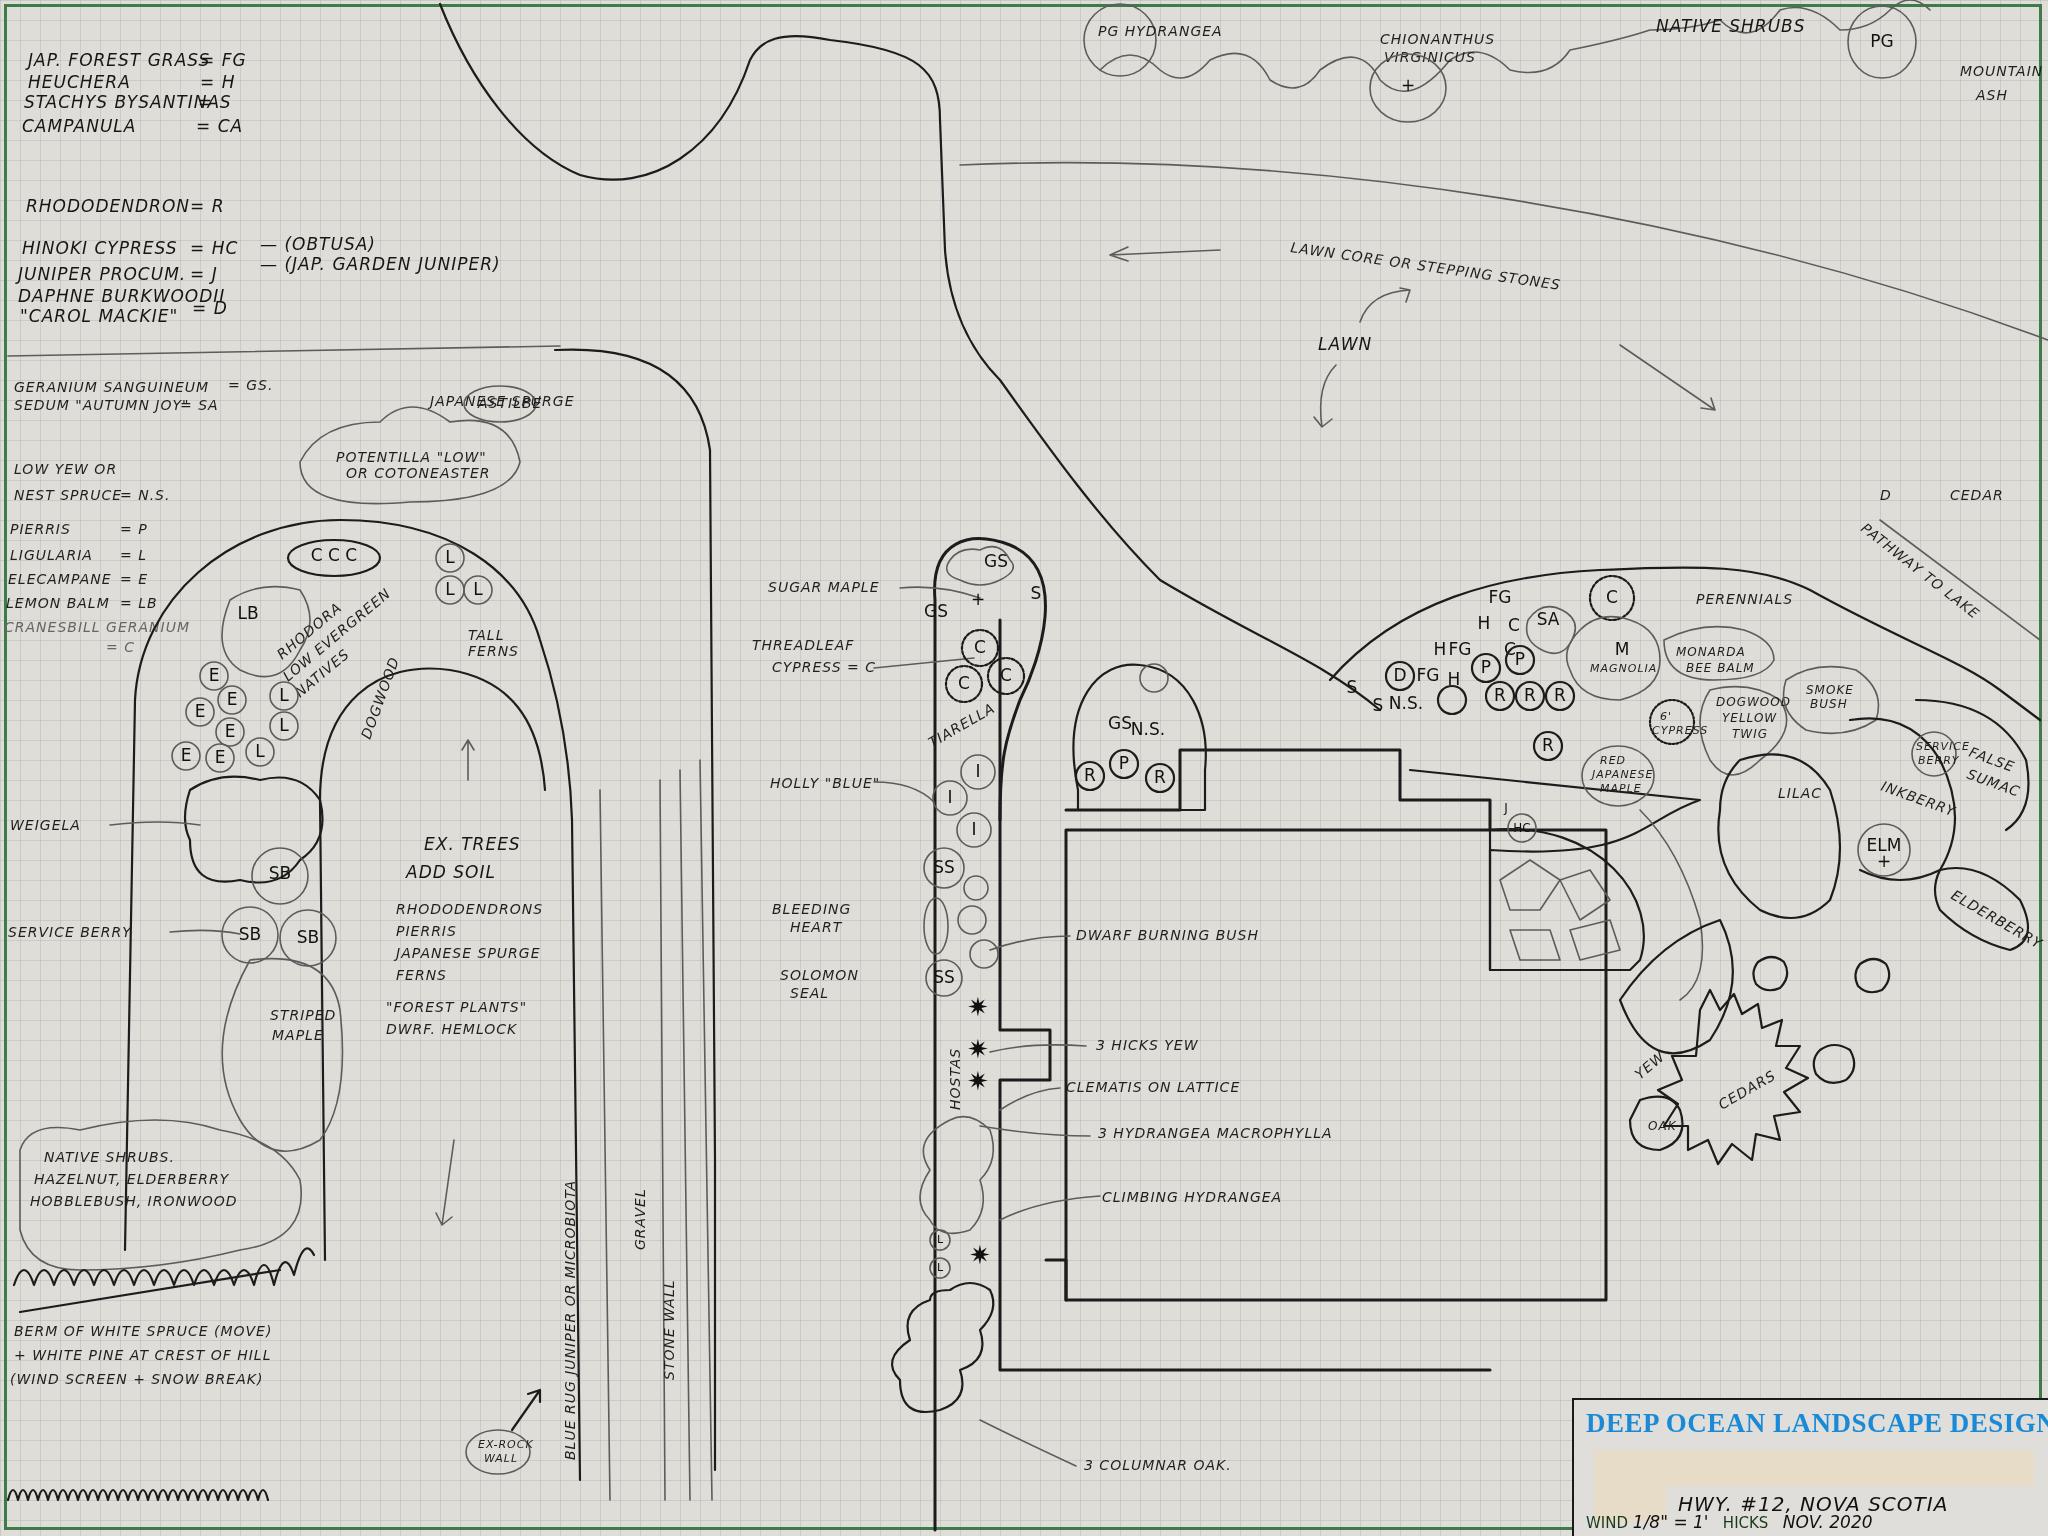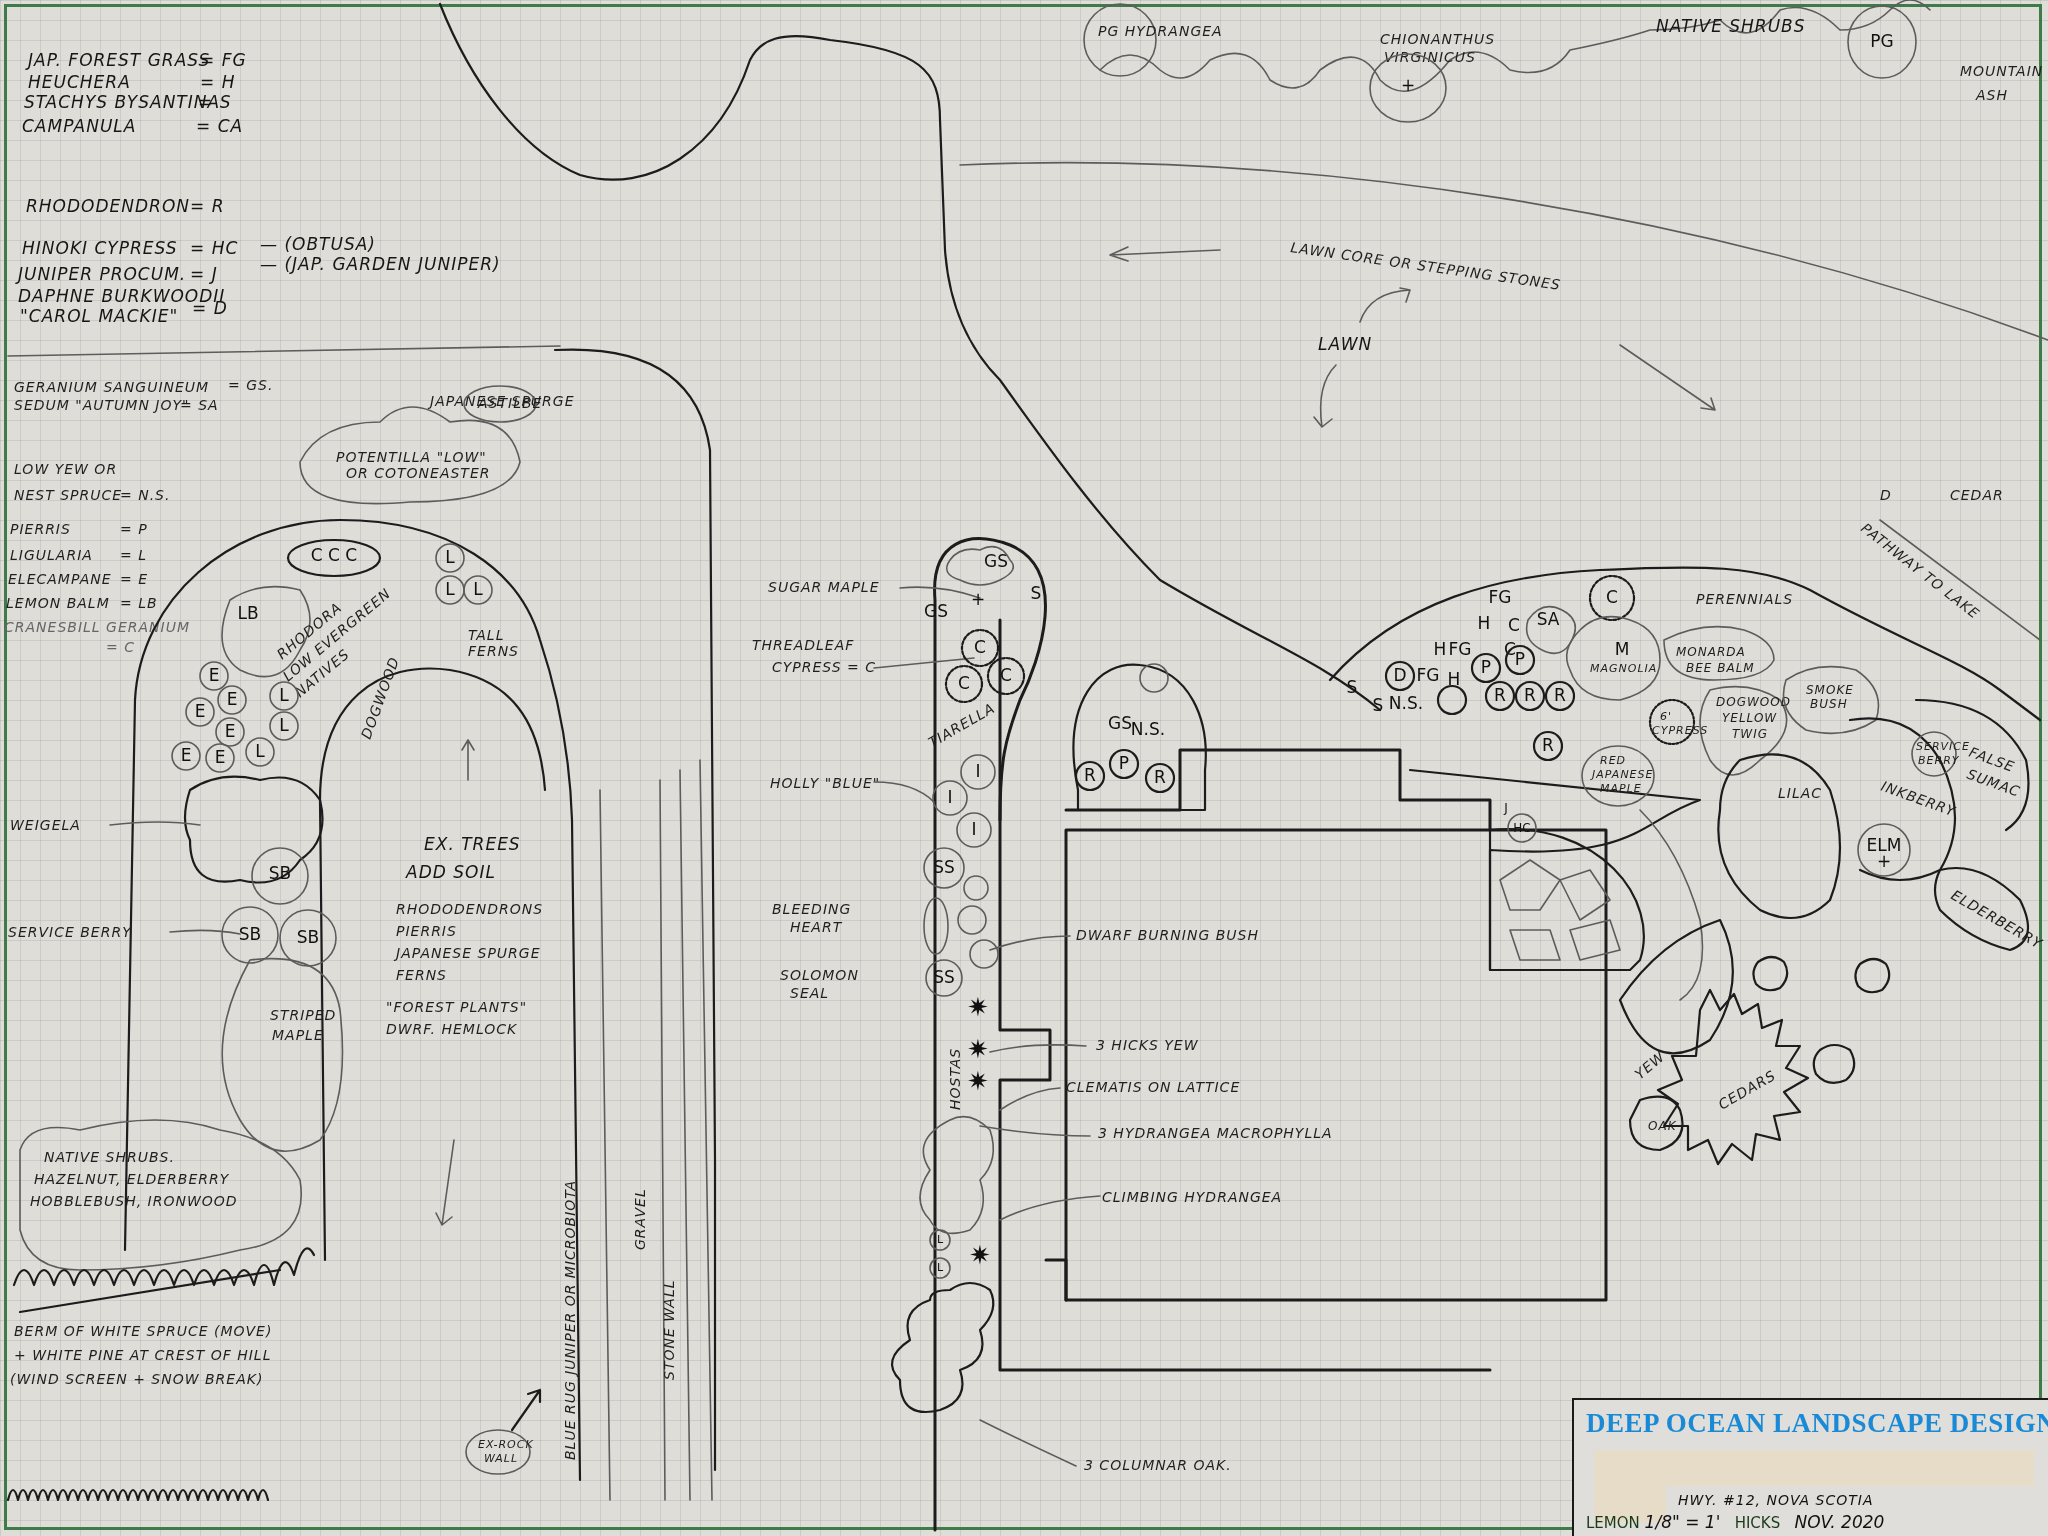--- a/index.html
+++ b/index.html
@@ -15,21 +15,21 @@
   .ink{fill:none;stroke:#1c1c1c;stroke-width:2.2;stroke-linecap:round;stroke-linejoin:round;}
   .inkh{fill:none;stroke:#1c1c1c;stroke-width:3;stroke-linecap:round;stroke-linejoin:round;}
   .pencil{fill:none;stroke:#5c5c5c;stroke-width:1.6;stroke-linecap:round;stroke-linejoin:round;}
   .lbl{font-family:"DejaVu Sans","Liberation Sans",sans-serif;font-size:17px;fill:#161616;font-style:italic;letter-spacing:1px;}
   .lbls{font-family:"DejaVu Sans","Liberation Sans",sans-serif;font-size:14px;fill:#1f1f1f;font-style:italic;letter-spacing:1px;}
   .code{font-family:"DejaVu Sans","Liberation Sans",sans-serif;font-size:17px;fill:#111;text-anchor:middle;dominant-baseline:middle;}
   #titleblock{position:absolute;left:1572px;top:1398px;width:488px;height:138px;border:2px solid #1a1a1a;border-right:none;border-bottom:none;background:#dfdeda;box-sizing:border-box;}
   #tb-company{position:absolute;left:12px;top:8px;font-family:"Liberation Serif","DejaVu Serif",serif;font-weight:bold;font-size:27px;color:#1a8ad6;letter-spacing:0.5px;white-space:nowrap;}
   #tb-tape1{position:absolute;left:20px;top:50px;width:440px;height:36px;background:#e6dcc8;}
   #tb-tape2{position:absolute;left:20px;top:86px;width:72px;height:36px;background:#e6dcc8;}
-  #tb-location{position:absolute;left:104px;top:92px;font-family:"DejaVu Sans",sans-serif;font-style:italic;font-size:14px;color:#111;letter-spacing:1px;}
+  #tb-location{position:absolute;left:104px;top:92px;font-family:"DejaVu Sans",sans-serif;font-style:italic;font-size:20px;color:#111;letter-spacing:1px;}
   #tb-scale-row{position:absolute;left:12px;top:112px;font-size:15px;color:#1a3a1a;font-family:"DejaVu Sans",sans-serif;white-space:nowrap;}
   #tb-scale-row .v{color:#111;font-style:italic;font-size:17px;}
 </style>
 </head>
 <body>
 
 <div id="sheet">
 <div id="frame"></div>
 
 <svg width="2048" height="1536" viewBox="0 0 2048 1536">
@@ -367,21 +367,21 @@
   <path class="ink" d="M1860 964 q14 -10 26 0 q8 14 -4 26 q-14 6 -24 -4 q-6 -12 2 -22z"></path>
   <path class="ink" d="M1820 1050 q14 -10 30 0 q10 18 -4 30 q-18 8 -30 -6 q-6 -14 4 -24z"></path>
 </svg>
 
 <div id="titleblock">
   <div id="tb-company">DEEP OCEAN LANDSCAPE DESIGN</div>
   <div id="tb-tape1"></div>
   <div id="tb-tape2"></div>
   <div id="tb-location">HWY. #12, NOVA SCOTIA</div>
   <div id="tb-scale-row">
-    <span>LEMON</span>
+    <span>WIND</span>
     <span class="v">1/8" = 1'</span>
     &nbsp;
     <span>HICKS</span>
     &nbsp;
     <span class="v">NOV. 2020</span>
   </div>
 </div>
 </div>
 
 </body></html>

